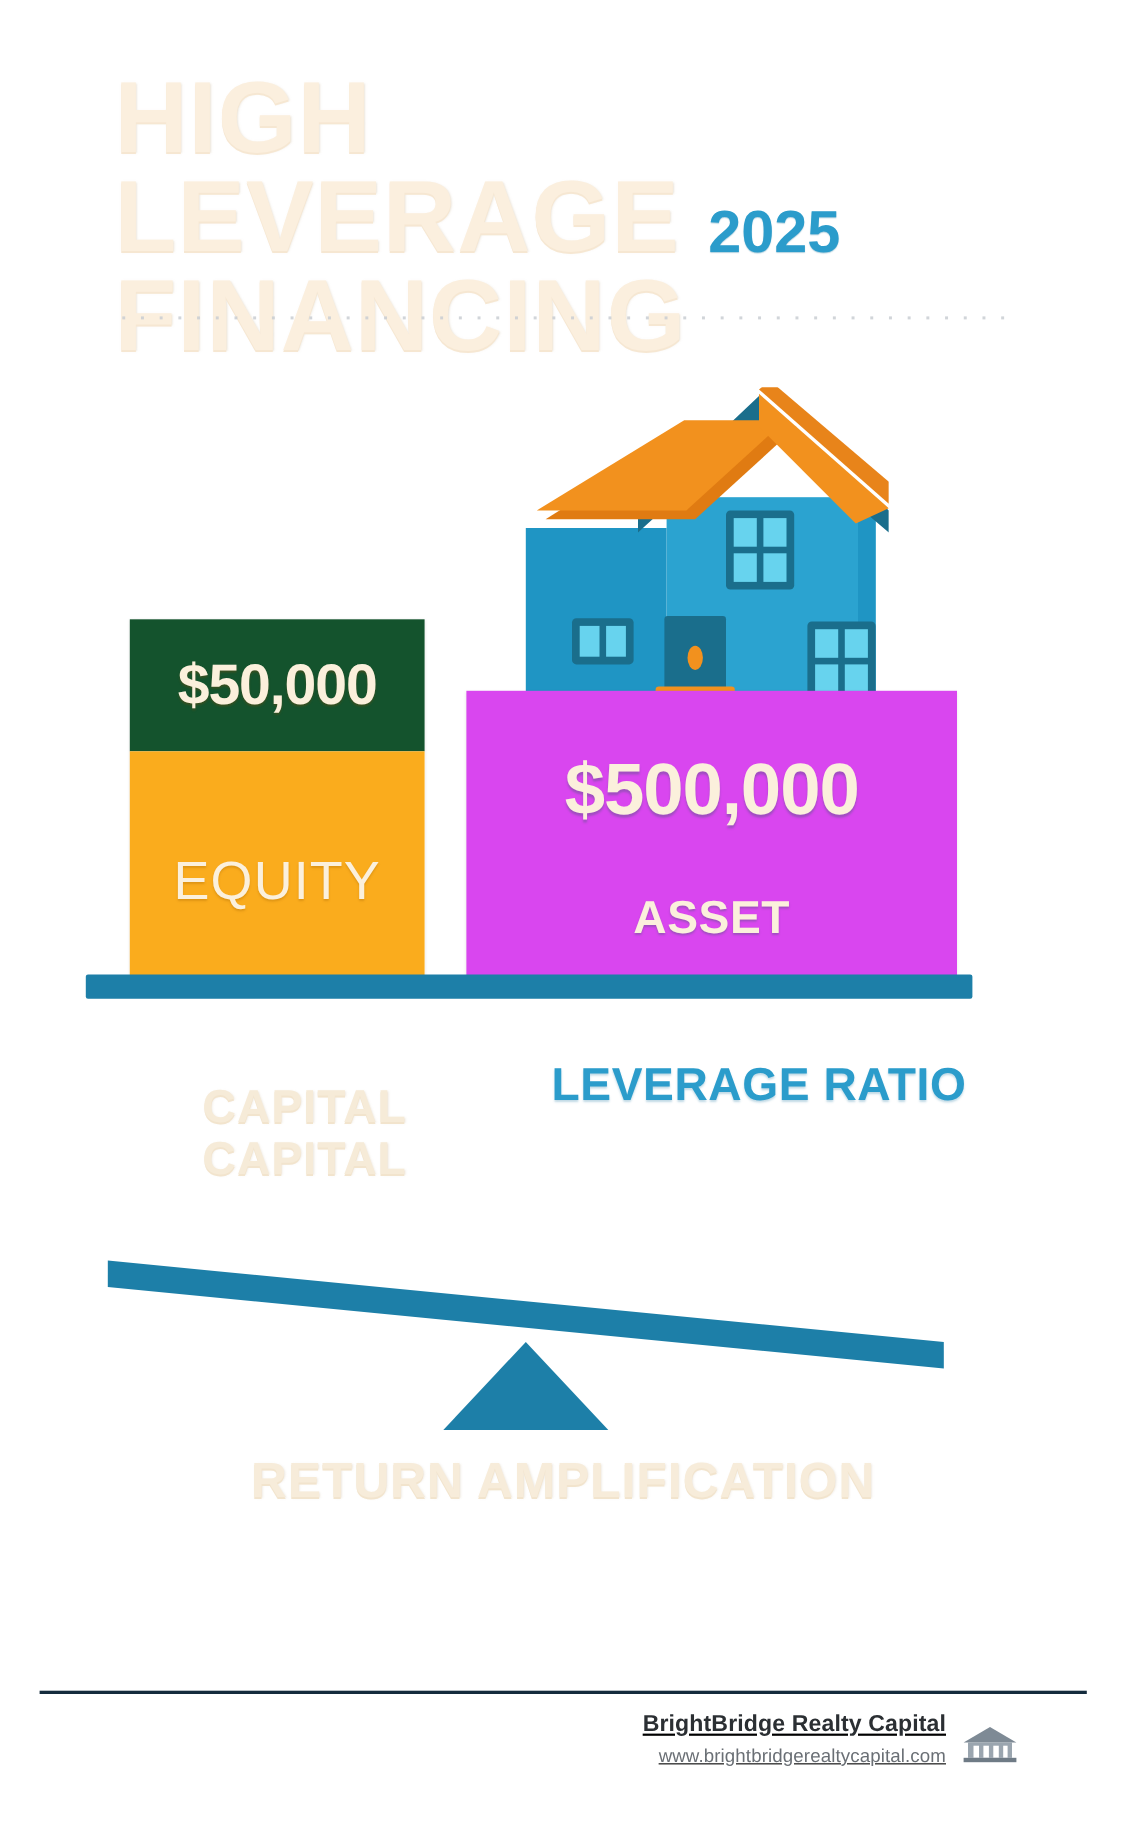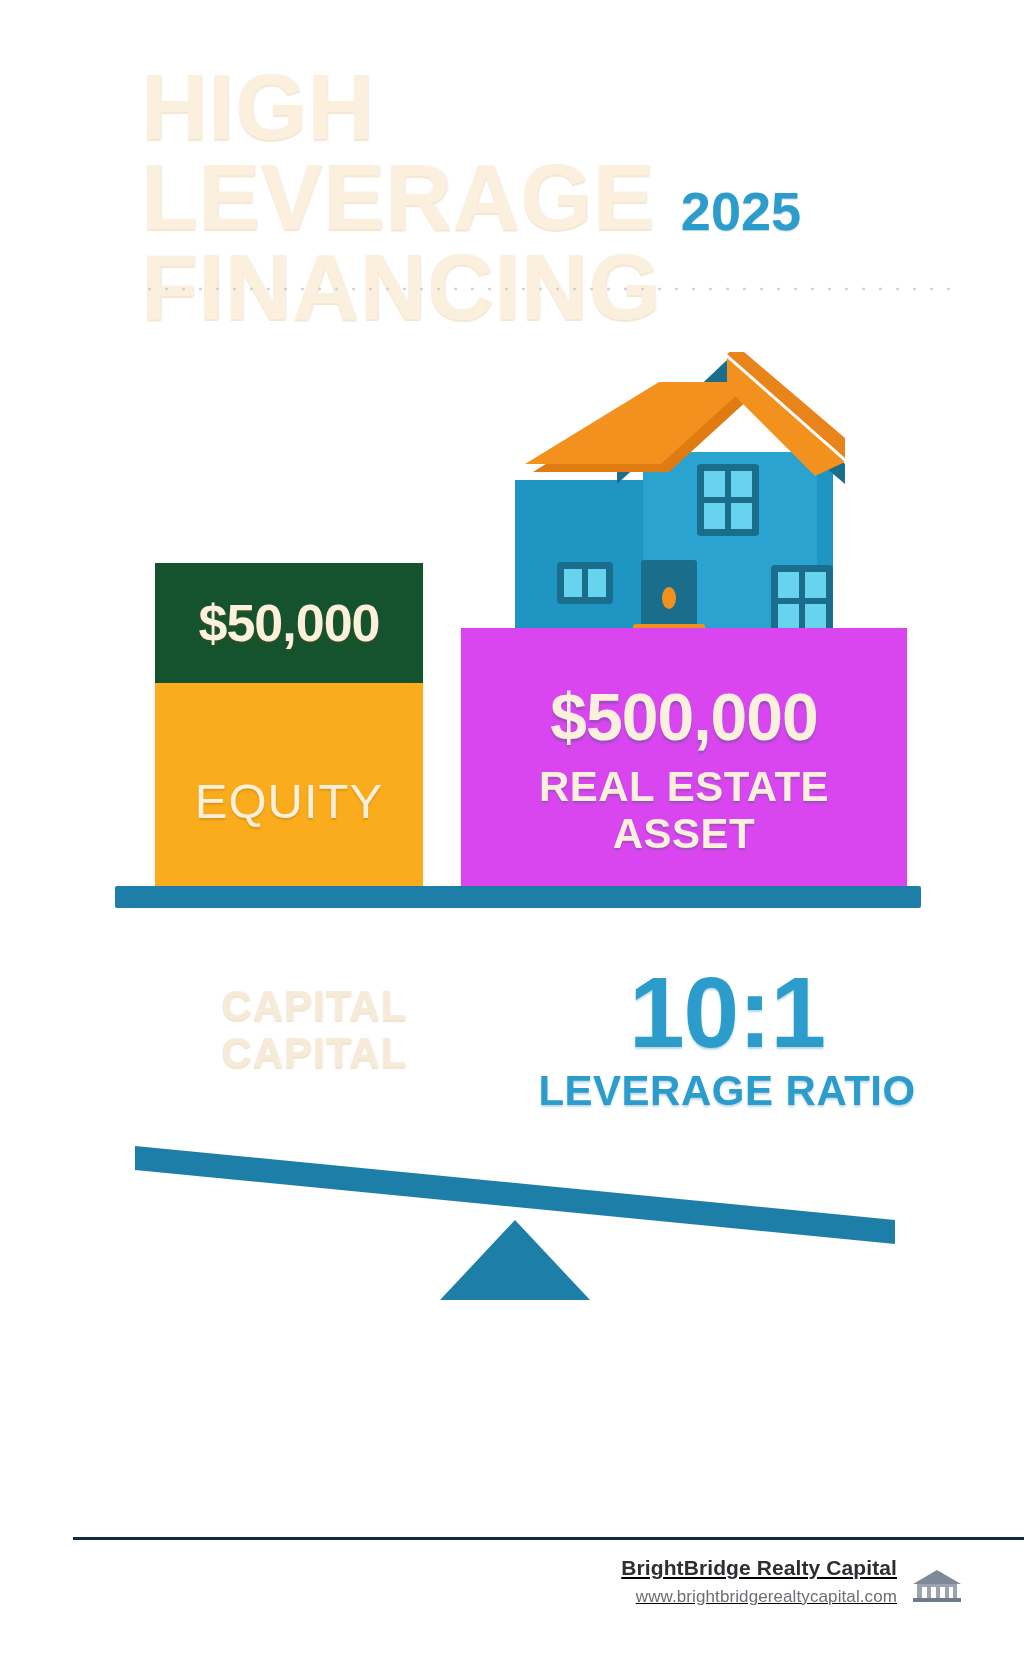--- a/index.html
+++ b/index.html
@@ -2,21 +2,21 @@
 <html><head>
 <meta charset="utf-8">
 <style>
   * { margin:0; padding:0; box-sizing:border-box; }
   html, body {
     width:1024px; height:1666px;
     background:#ffffff;
     font-family:"Liberation Sans", sans-serif;
     overflow:hidden;
   }
-  .poster { position:relative; width:876px; height:1666px; background:#fff;margin-left:37px; }
+  .poster { position:relative; width:876px; height:1666px; background:#fff; }
 
   
   .hdr-title {
     position:absolute; left:104px; top:62px; width:740px;
     font-size:92px; line-height:0.98; font-weight:700;
     letter-spacing:1px;
     color:#FBEFDE;
     text-shadow:0 2px 0 #f6e7d2, 1px 1px 2px rgba(200,180,150,0.35);
     text-transform:uppercase;
   }
@@ -191,44 +191,44 @@
       <span class="amt">$50,000</span>
     </div>
     <div class="bot">
       <span class="lbl">EQUITY</span>
     </div>
   </div>
 
   <div class="bar-asset">
     <span class="amt">$500,000</span>
     <span class="lbl">
-      <span>REAL ESTATE</span><br>
+      <br>
       <span>ASSET</span>
     </span>
   </div>
 
   <div class="platform"></div>
 
   <div class="borrowed">
     <span>CAPITAL</span><br>
     <span>CAPITAL</span>
   </div>
 
   <div class="ratio-wrap">
-    <div class="ratio-num">10:1</div>
     <div class="ratio-lbl">LEVERAGE RATIO</div>
   </div>
 
   <div class="seesaw">
     <svg viewBox="0 0 800 185" xmlns="http://www.w3.org/2000/svg">
       <polygon points="20,18 780,92 780,116 20,42" fill="#1D7FA8"></polygon>
       <polygon points="400,92 475,172 325,172" fill="#1D7FA8"></polygon>
     </svg>
   </div>
 
+  <div class="return-amp">RETURN AMPLIFICATION</div>
 
   <div class="foot-rule"></div>
   <div class="footer">
     <div class="foot-text">
       <div class="foot-name">BrightBridge Realty Capital</div>
       <div class="foot-url">www.brightbridgerealtycapital.com</div>
     </div>
     <div class="foot-logo">
       <svg viewBox="0 0 56 42" xmlns="http://www.w3.org/2000/svg">
         <polygon points="28,6 52,20 4,20" fill="#7e8a95"></polygon>

